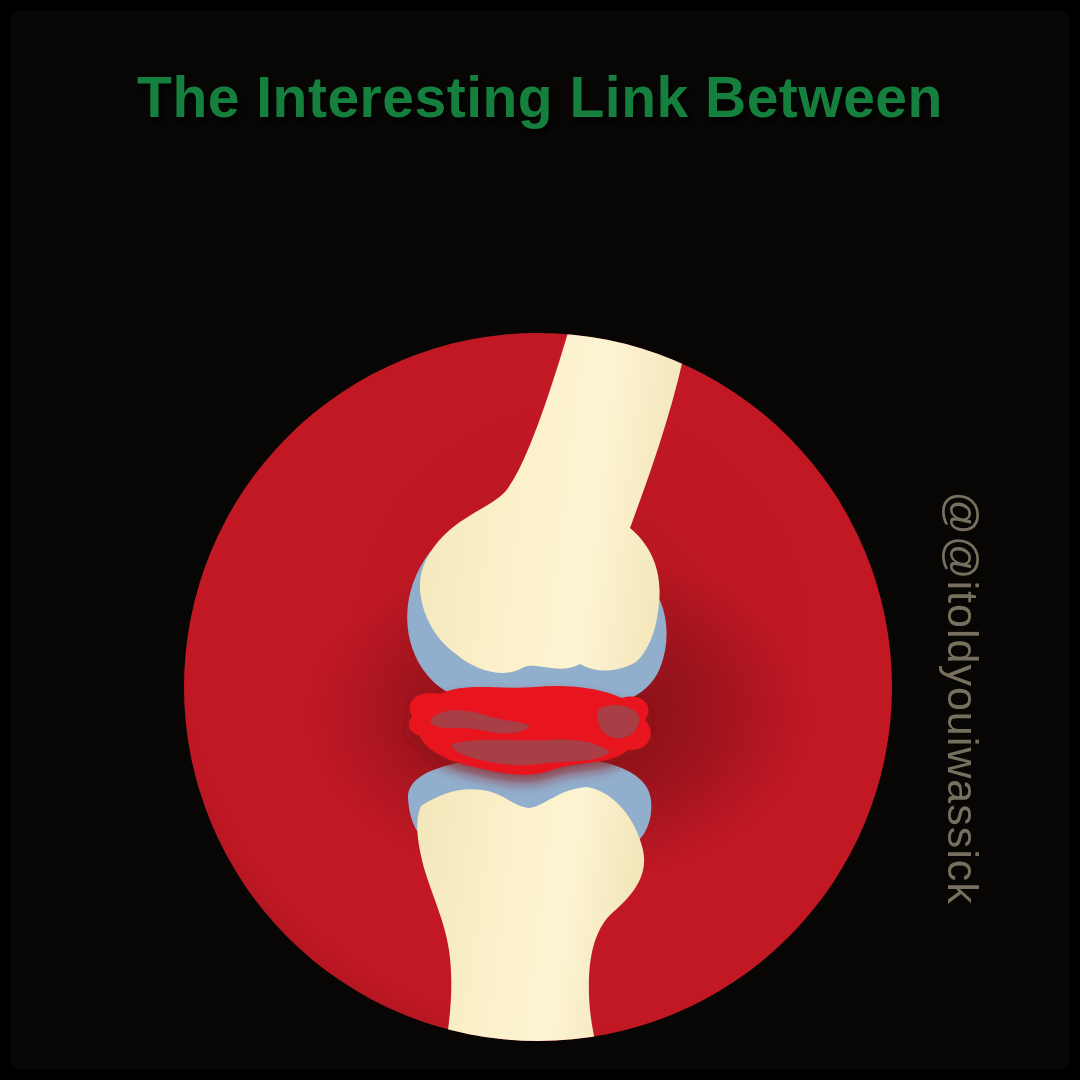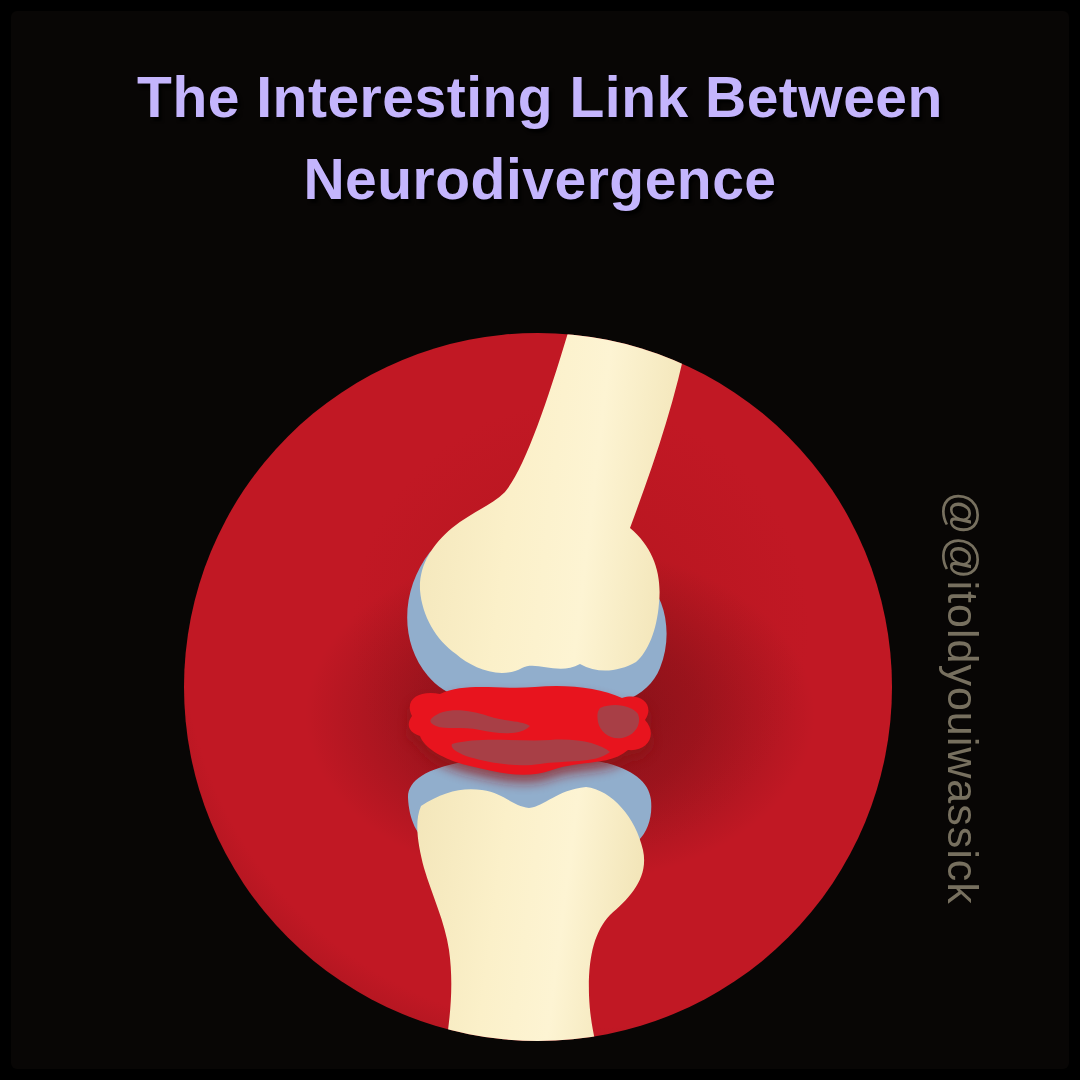--- a/index.html
+++ b/index.html
@@ -27,21 +27,21 @@
   .title {
     position: absolute;
     left: 0;
     right: 0;
     top: 56px;
     text-align: center;
     font-weight: 700;
     font-size: 57px;
     line-height: 82px;
     letter-spacing: 0.5px;
-    color: #c4b5fd;
+    color: #15803d;
     text-shadow: 3px 4px 3px rgba(0,0,0,0.85);
   }
   .watermark {
     position: absolute;
     left: 962px;
     top: 698px;
     transform: translate(-50%, -50%) rotate(90deg);
     transform-origin: center center;
     white-space: nowrap;
     font-weight: 400;
@@ -56,21 +56,20 @@
   }
 </style>
 </head>
 <body>
 
 <div class="canvas">
   <div class="card"></div>
 
   <div class="title">
     <div>The Interesting Link Between</div>
-    <div>Neurodivergence</div>
   </div>
 
   <svg class="illustration" width="1080" height="1080" viewBox="0 0 1080 1080">
     <defs>
       <radialGradient id="bgRed" cx="56%" cy="42%" r="72%">
         <stop offset="0%" stop-color="#b5161f"></stop>
         <stop offset="45%" stop-color="#c11824"></stop>
         <stop offset="78%" stop-color="#c11824"></stop>
         <stop offset="100%" stop-color="#91121a"></stop>
       </radialGradient>

